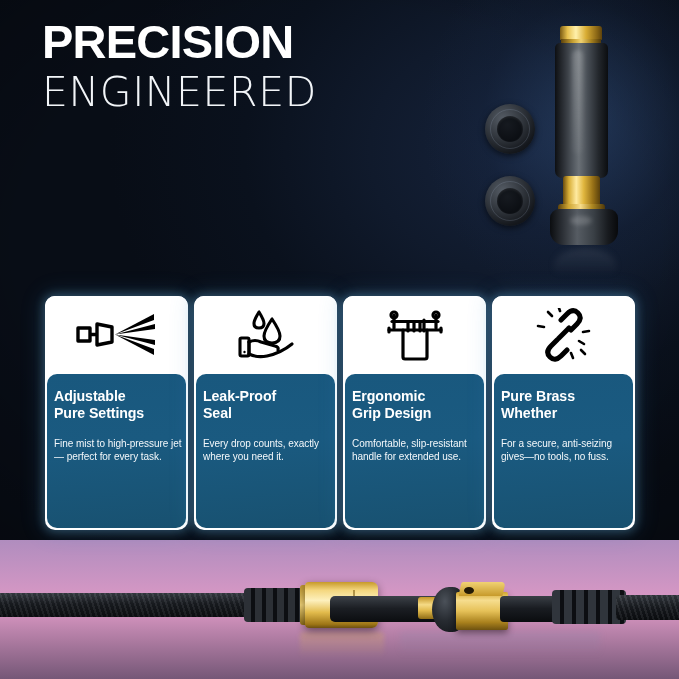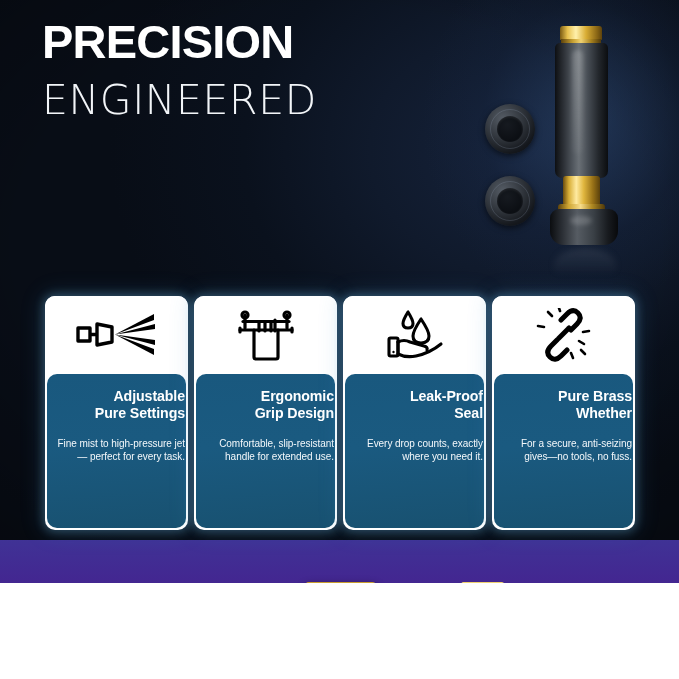--- a/index.html
+++ b/index.html
@@ -8,22 +8,22 @@
   html, body {
     width: 679px;
     height: 679px;
     overflow: hidden;
     font-family: "Liberation Sans", sans-serif;
   }
 
   .poster {
     position: relative;
     width: 679px;
-    height: 583px;
-    background: #4c1d95;
+    height: 679px;
+    background: #f9a8d4;
     overflow: hidden;
   }
 
   
   .hero {
     position: absolute;
     left: 0; top: 0;
     width: 679px;
     height: 540px;
     background:
@@ -52,21 +52,21 @@
     line-height: 1.02;
     font-family: "Liberation Sans", sans-serif;
   }
   .headline-light {
     display: block;
     font-size: 41px;
     font-weight: 300;
     letter-spacing: 0.6px;
     color: #f2f5f8;
     line-height: 1.12;
-    margin-top: 12px;
+    margin-top: 4px;
     font-family: "DejaVu Sans", sans-serif;
   }
 
   
   .body-copy {
     position: absolute;
     left: 42px;
     top: 150px;
     width: 300px;
     font-size: 12.6px;
@@ -193,21 +193,21 @@
     justify-content: center;
     flex: 0 0 auto;
   }
   .card-icon svg { display: block; }
   .card-body {
     flex: 1 1 auto;
     margin: 0 2px 2px 2px;
     border-radius: 10px;
     background: linear-gradient(175deg, #19587e 0%, #1a5a80 45%, #185170 100%);
     padding: 14px 1px 10px 7px;
-    text-align: right;
+    text-align: left;
     color: #ffffff;
   }
   .card-title {
     font-size: 14.2px;
     font-weight: 800;
     line-height: 1.22;
     letter-spacing: -0.1px;
     color: #ffffff;
   }
   .card-desc {
@@ -394,20 +394,43 @@
             <path d="M41 23.5 L80 38 L80 44 Z"></path>
           </g>
         </svg>
       </div>
       <div class="card-body">
         <div class="card-title">
           <span>Adjustable</span><br>
           <span>Pure Settings</span>
         </div>
         <div class="card-desc">Fine mist to high-pressure jet — perfect for every task.</div>
+      </div>
+    </div>
+
+    <div class="card">
+      <div class="card-icon">
+        <svg width="62" height="54" viewBox="0 0 62 54">
+          <g fill="none" stroke="#000" stroke-width="3.1" stroke-linejoin="round" stroke-linecap="round">
+            <path d="M24 4 Q19 12 19 15.5 Q19 20 24 20 Q29 20 29 15.5 Q29 12 24 4 Z"></path>
+            <path d="M37 11 Q29 23 29 28 Q29 35 37 35 Q45 35 45 28 Q45 23 37 11 Z"></path>
+            <rect x="5" y="30" width="9" height="18" rx="1.5"></rect>
+            <circle cx="9.5" cy="44" r="1.2" fill="#000" stroke="none"></circle>
+            <path d="M14 34 Q20 31 26 34 L40 38 Q44 39 43 42"></path>
+            <path d="M14 46 Q22 50 32 48 Q46 45 57 36"></path>
+            <path d="M14 34 L14 46"></path>
+          </g>
+        </svg>
+      </div>
+      <div class="card-body">
+        <div class="card-title">
+          <span>Leak-Proof</span><br>
+          <span>Seal</span>
+        </div>
+        <div class="card-desc">Every drop counts, exactly where you need it.</div>
       </div>
     </div>
 
     <div class="card">
       <div class="card-icon">
         <svg width="58" height="52" viewBox="0 0 58 52">
           <g fill="none" stroke="#000" stroke-width="3.2" stroke-linejoin="round" stroke-linecap="round">
             <line x1="8" y1="6" x2="8" y2="19"></line>
             <line x1="50" y1="6" x2="50" y2="19"></line>
             <circle cx="8" cy="6" r="3"></circle>
@@ -428,43 +451,20 @@
         <div class="card-title">
           <span>Ergonomic</span><br>
           <span>Grip Design</span>
         </div>
         <div class="card-desc">Comfortable, slip-resistant handle for extended use.</div>
       </div>
     </div>
 
     <div class="card">
       <div class="card-icon">
-        <svg width="62" height="54" viewBox="0 0 62 54">
-          <g fill="none" stroke="#000" stroke-width="3.1" stroke-linejoin="round" stroke-linecap="round">
-            <path d="M24 4 Q19 12 19 15.5 Q19 20 24 20 Q29 20 29 15.5 Q29 12 24 4 Z"></path>
-            <path d="M37 11 Q29 23 29 28 Q29 35 37 35 Q45 35 45 28 Q45 23 37 11 Z"></path>
-            <rect x="5" y="30" width="9" height="18" rx="1.5"></rect>
-            <circle cx="9.5" cy="44" r="1.2" fill="#000" stroke="none"></circle>
-            <path d="M14 34 Q20 31 26 34 L40 38 Q44 39 43 42"></path>
-            <path d="M14 46 Q22 50 32 48 Q46 45 57 36"></path>
-            <path d="M14 34 L14 46"></path>
-          </g>
-        </svg>
-      </div>
-      <div class="card-body">
-        <div class="card-title">
-          <span>Leak-Proof</span><br>
-          <span>Seal</span>
-        </div>
-        <div class="card-desc">Every drop counts, exactly where you need it.</div>
-      </div>
-    </div>
-
-    <div class="card">
-      <div class="card-icon">
         <svg width="58" height="54" viewBox="0 0 58 54">
           <g fill="none" stroke="#000" stroke-width="5" stroke-linecap="round">
             <path d="M22 32 L16 38 Q10 44 15 49 Q20 54 26 48 L32 42"></path>
             <path d="M36 22 L42 16 Q48 10 43 5 Q38 0 32 6 L26 12"></path>
             <path d="M24 30 L34 20"></path>
           </g>
           <g stroke="#000" stroke-width="2.6" stroke-linecap="round">
             <line x1="17" y1="8" x2="13" y2="4"></line>
             <line x1="9" y1="19" x2="3" y2="18"></line>
             <line x1="25" y1="3" x2="24" y2="0"></line>

